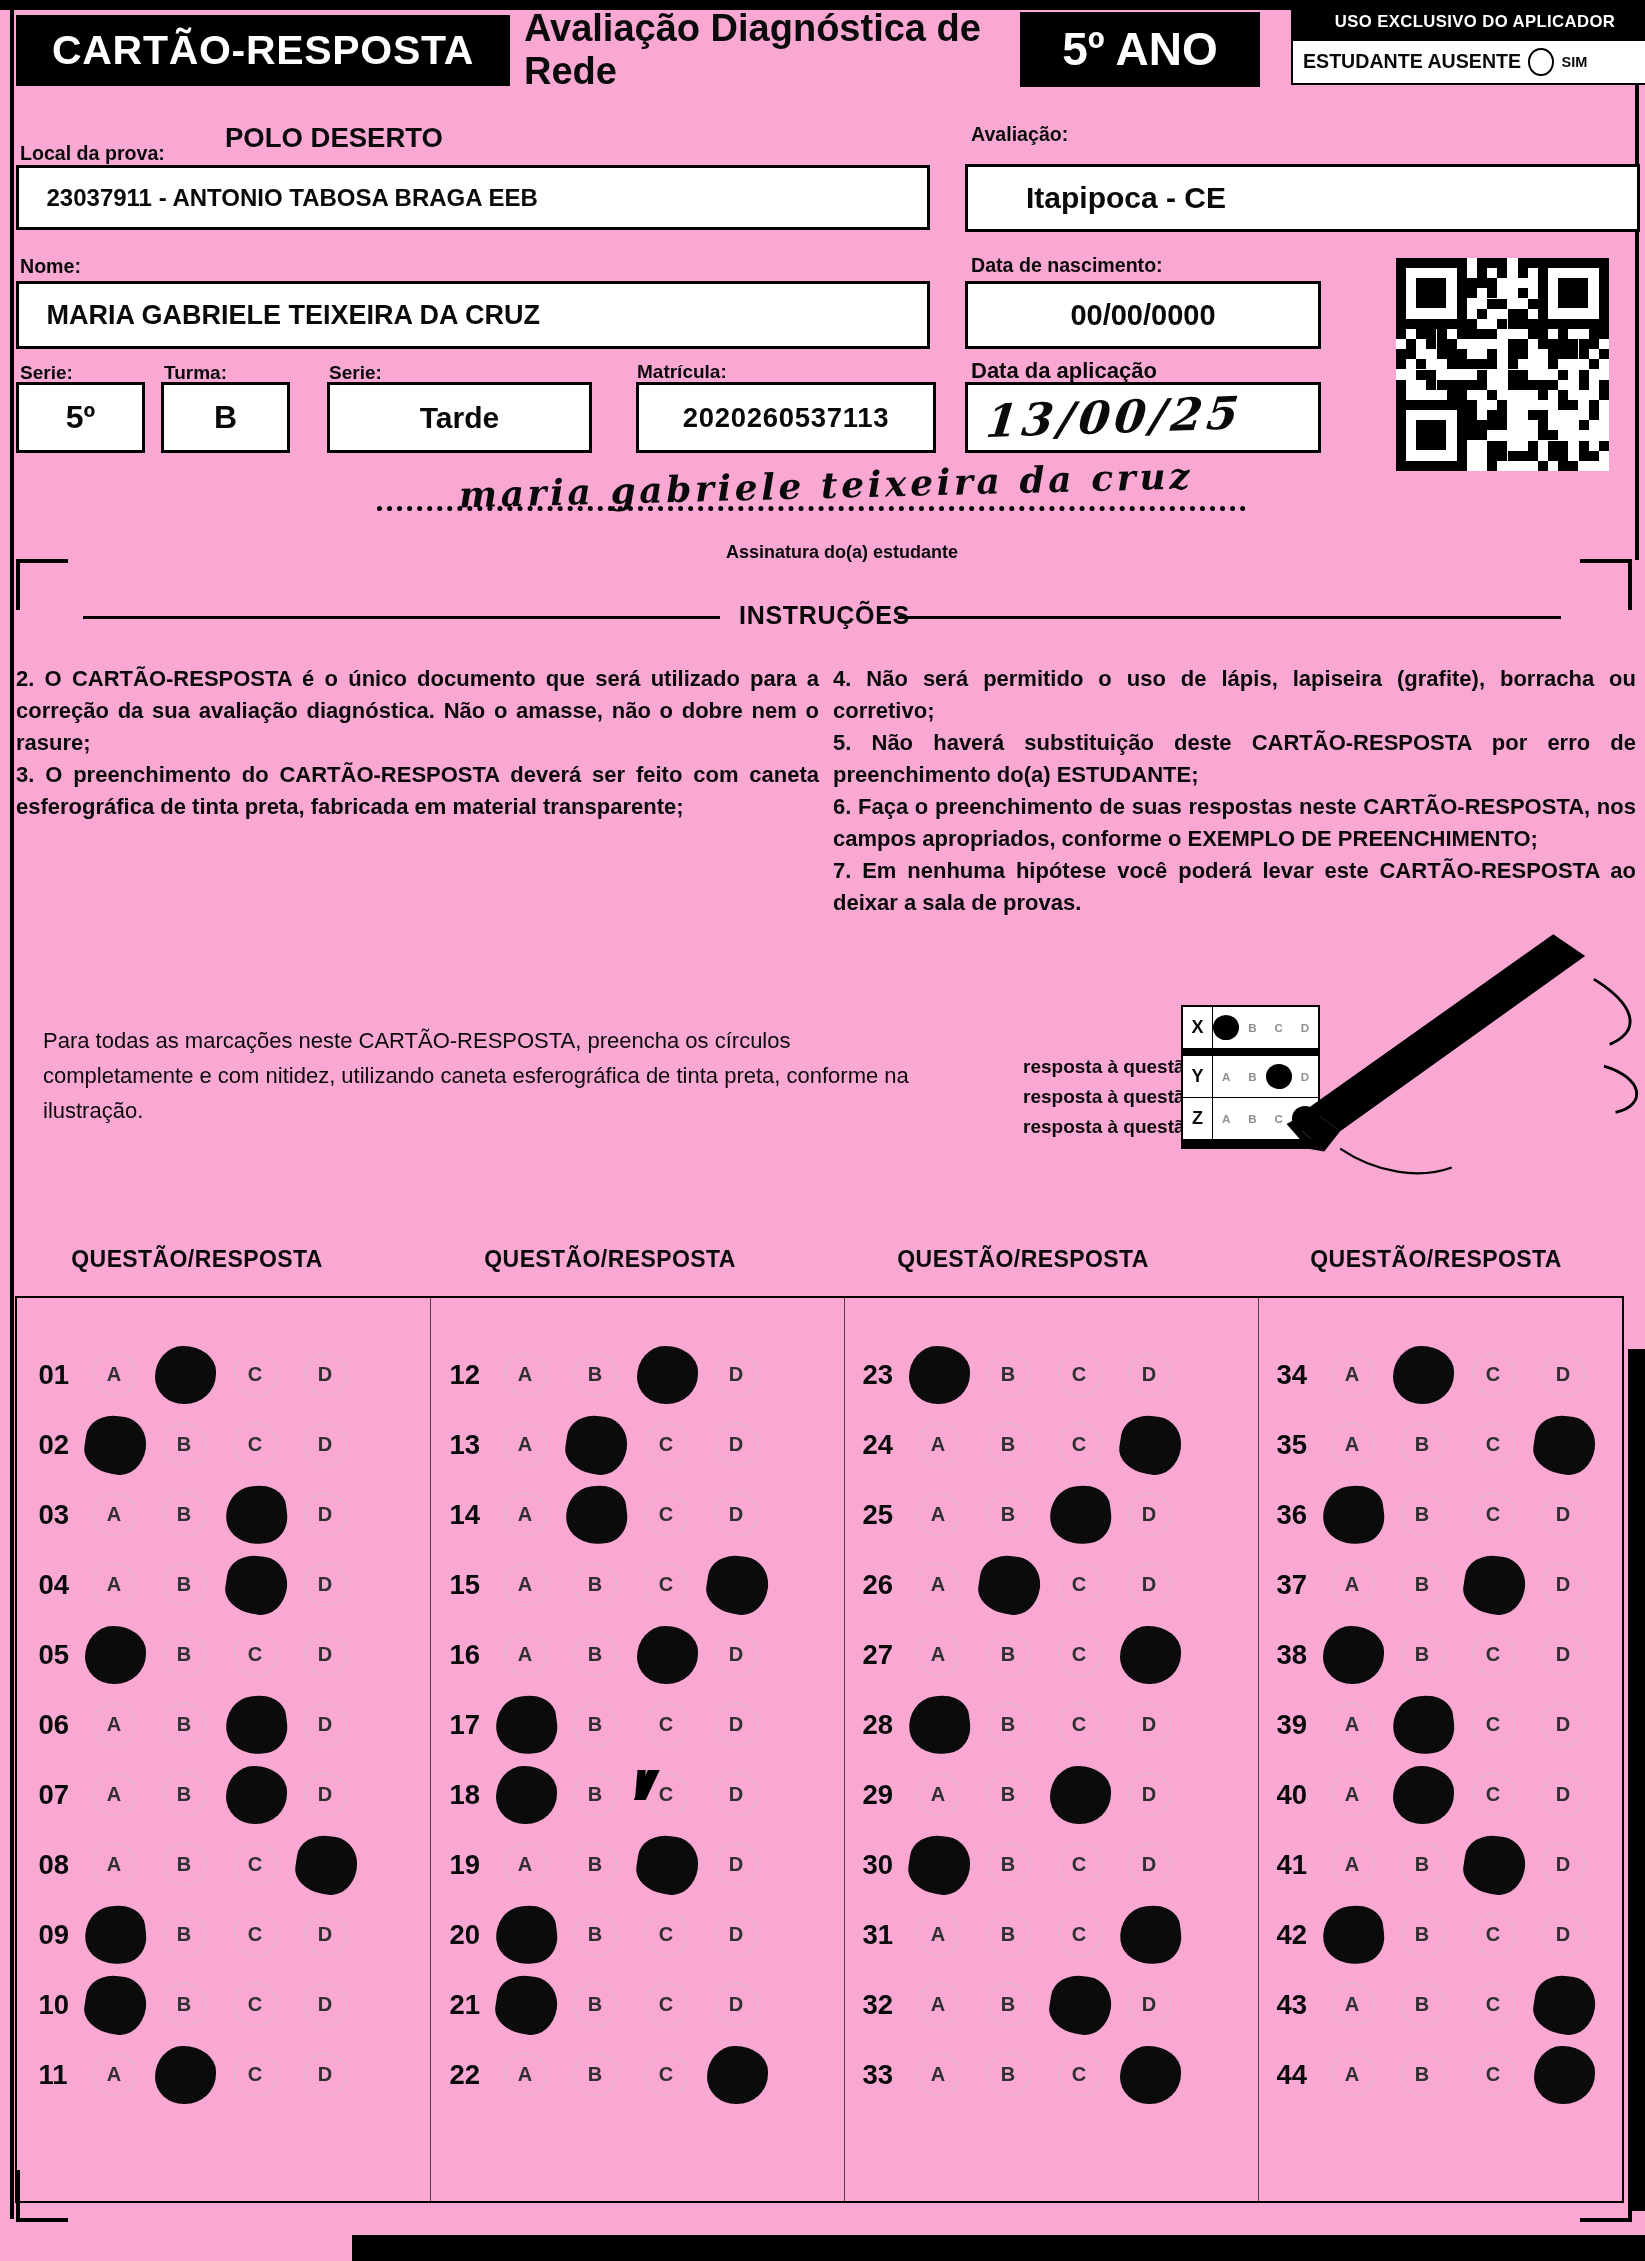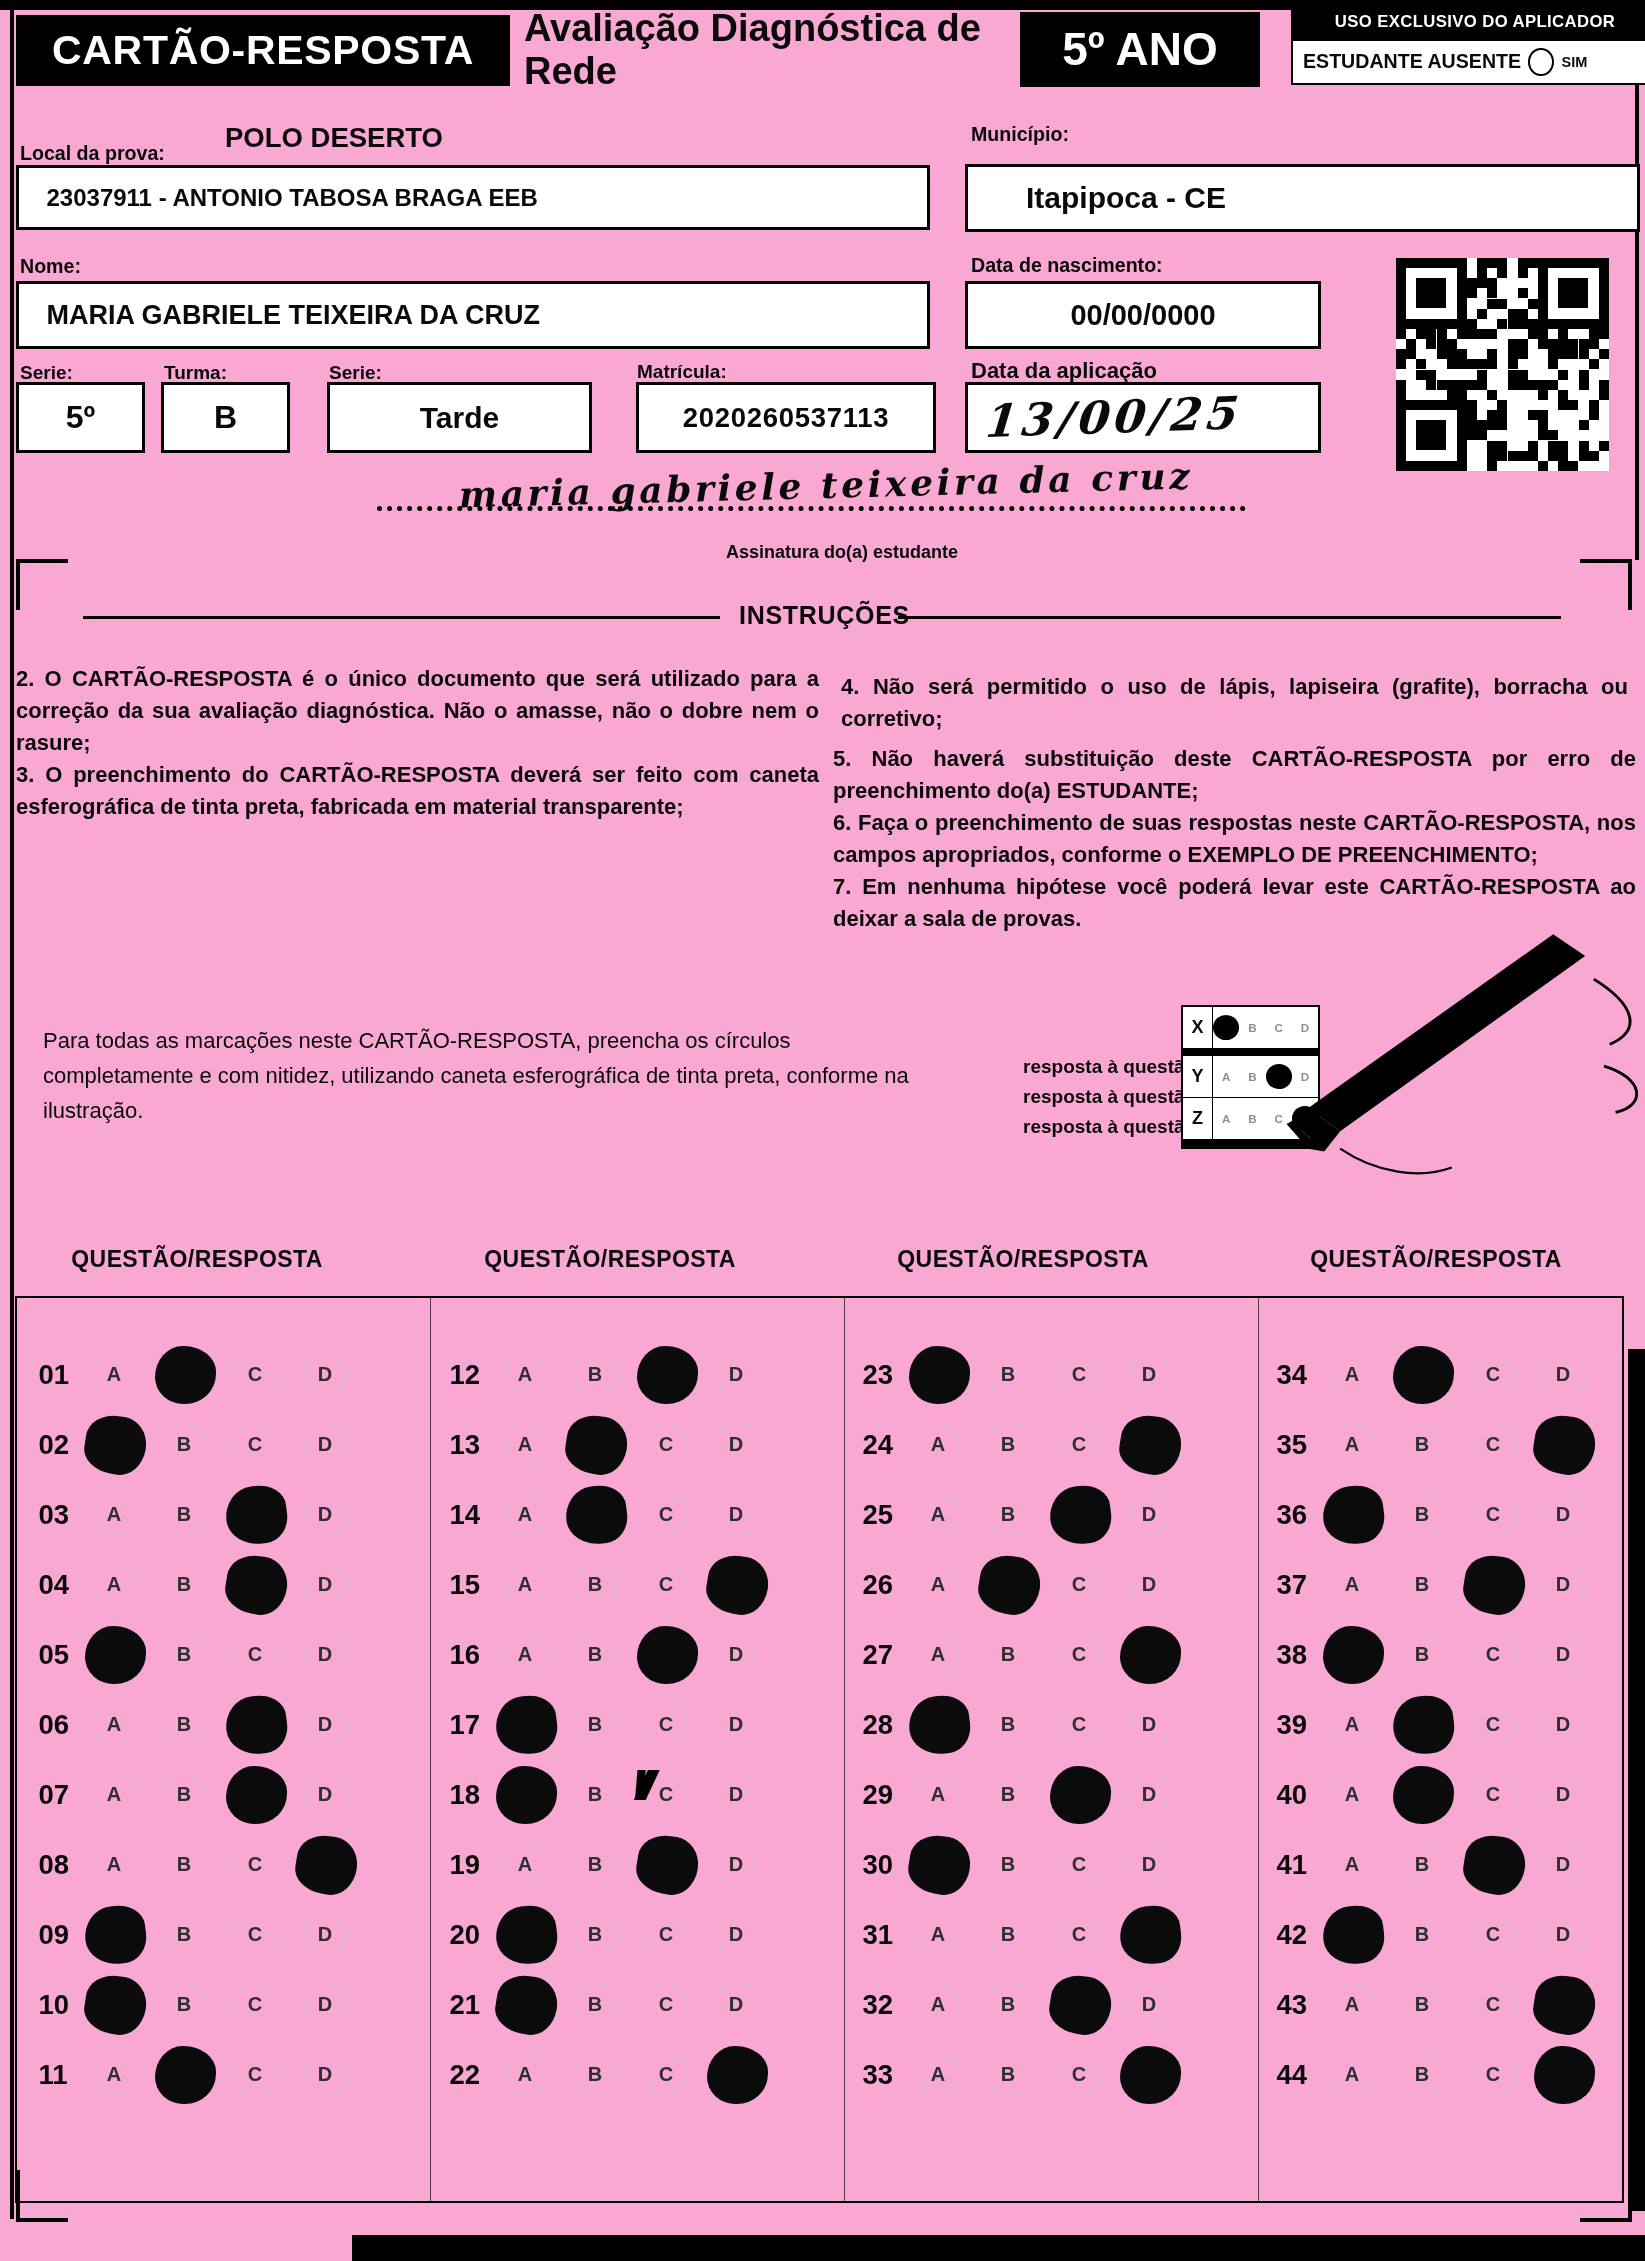--- a/index.html
+++ b/index.html
@@ -103,21 +103,21 @@
       <span class="sim">SIM</span>
     </div>
   </div>
 
   <div class="lbl" style="left:20px;top:142px;">Local da prova:</div>
   <div class="abs" style="left:225px;top:122px;font-size:27.5px;font-weight:800;">POLO DESERTO</div>
   <div class="fbox" style="left:16px;top:165px;width:914px;height:65px;">
     <span class="val" style="padding-left:27.5px;font-size:24px;">23037911 - ANTONIO TABOSA BRAGA EEB</span>
   </div>
 
-  <div class="lbl" style="left:971px;top:123px;">Município:</div>
+  <div class="lbl" style="left:971px;top:123px;">Avaliação:</div>
   <div class="fbox" style="left:965px;top:164px;width:675px;height:68px;">
     <span class="val" style="padding-left:58px;font-size:30px;">Itapipoca - CE</span>
   </div>
 
   <div class="lbl" style="left:20px;top:255px;">Nome:</div>
   <div class="fbox" style="left:16px;top:281px;width:914px;height:68px;">
     <span class="val" style="padding-left:27.5px;font-size:27px;">MARIA GABRIELE TEIXEIRA DA CRUZ</span>
   </div>
 
   <div class="lbl" style="left:971px;top:254px;">Data de nascimento:</div>
@@ -305,21 +305,21 @@
   <div class="cm" style="left:1628px;top:559px;width:3.6px;height:51px;"></div>
 
   <div class="hline" style="left:83px;top:616px;width:637px;"></div>
   <div class="ins-title">INSTRUÇÕES</div>
   <div class="hline" style="left:898px;top:616px;width:663px;"></div>
   <div class="instr-col" style="left:16px;">
       <p style="margin: 0px;">2. O CARTÃO-RESPOSTA é o único documento que será utilizado para a correção da sua avaliação diagnóstica. Não o amasse, não o dobre nem o rasure;</p>
       <p style="margin: 0px;">3. O preenchimento do CARTÃO-RESPOSTA deverá ser feito com caneta esferográfica de tinta preta, fabricada em material transparente;</p>
     </div>
   <div class="instr-col" style="left:833px;">
-      <p style="margin: 8px;">4. Não será permitido o uso de lápis, lapiseira (grafite), borracha ou corretivo;</p>
+      <p style="margin: 0px;">4. Não será permitido o uso de lápis, lapiseira (grafite), borracha ou corretivo;</p>
       <p style="margin: 0px;">5. Não haverá substituição deste CARTÃO-RESPOSTA por erro de preenchimento do(a) ESTUDANTE;</p>
       <p style="margin: 0px;">6. Faça o preenchimento de suas respostas neste CARTÃO-RESPOSTA, nos campos apropriados, conforme o EXEMPLO DE PREENCHIMENTO;</p>
       <p style="margin: 0px;">7. Em nenhuma hipótese você poderá levar este CARTÃO-RESPOSTA ao deixar a sala de provas.</p>
     </div>
 
   <div class="example-text">Para todas as marcações neste CARTÃO-RESPOSTA, preencha os círculos completamente e com nitidez, utilizando caneta esferográfica de tinta preta, conforme na ilustração.</div>
   <div class="legend">
       <p style="margin: 0px;">resposta à questão X = A</p>
       <p style="margin: 0px;">resposta à questão Y = C</p>
       <p style="margin: 0px;">resposta à questão Z = D</p>

